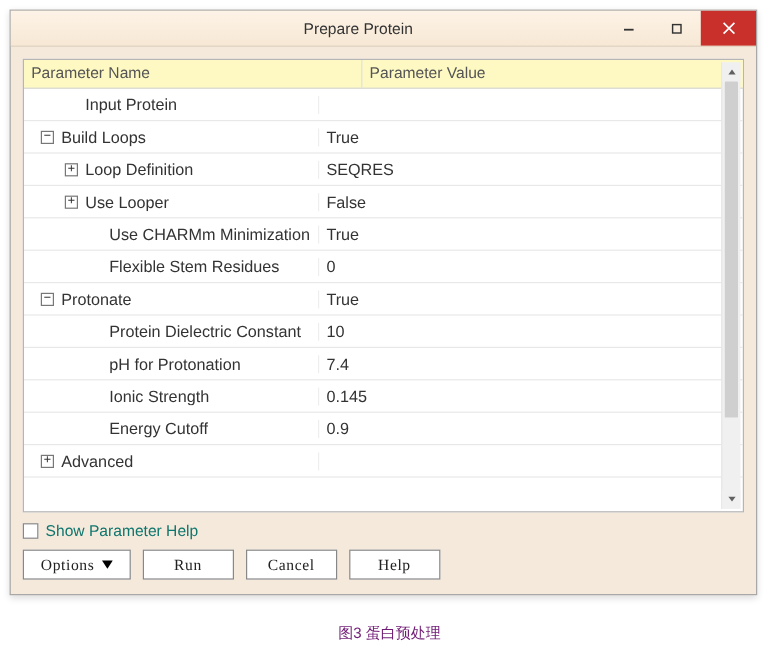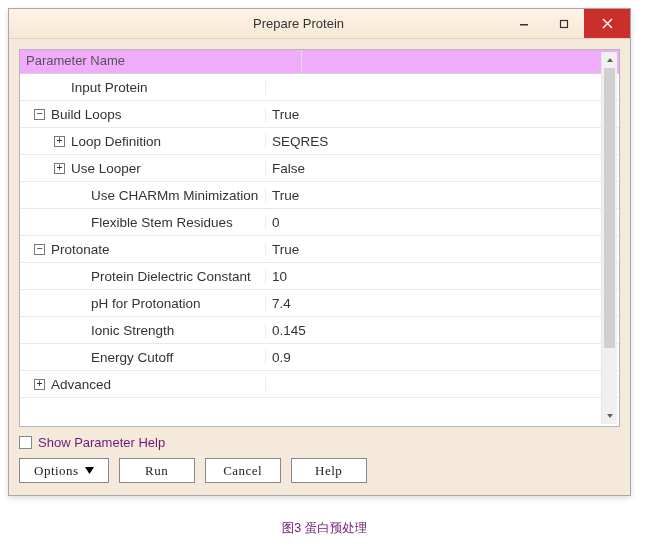--- a/index.html
+++ b/index.html
@@ -61,21 +61,21 @@
   .gridwrap {
     position: relative;
     border: 1px solid #b5b5b5;
     background: #fff;
     height: 378px;
     display: flex;
     flex-direction: column;
   }
   .gridheader {
     display: flex;
-    background: #f0abfc;
+    background: #fef9c3;
     border-bottom: 1px solid #d6d6d6;
     height: 24px;
   }
   .gridheader .hcell {
     padding: 3px 6px;
     color: #555;
     font-size: 13px;
   }
   .col1 { width: 282px; border-right: 1px solid #e0e0e0; }
   .col2 { flex: 1; }
@@ -131,21 +131,21 @@
   .sb-thumb {
     position:absolute; left:2px; right:2px; top:0; height:280px;
     background:#cfcfcf; border-radius:1px;
   }
   .sb-bottom { position:absolute; bottom:0; left:0; right:0; }
 
   .helprow {
     margin-top: 8px;
     display:flex; align-items:center;
     font-size: 13px;
-    color:#701a75;
+    color:#0f766e;
   }
   .checkbox {
     width:13px; height:13px;
     border:1px solid #888;
     background:#fff;
     margin-right:6px;
   }
   .btnrow {
     margin-top: 8px;
     display:flex;
@@ -197,20 +197,21 @@
               <path d="M1 1 L10 10 M10 1 L1 10" stroke="#fff" stroke-width="1.4"></path>
             </svg>
         </div>
       </div>
     </div>
 
     <div class="client">
       <div class="gridwrap">
         <div class="gridheader">
           <div class="hcell col1">Parameter Name</div>
+          <div class="hcell col2">Parameter Value</div>
         </div>
         <div class="gridbody" id="gridbody">
             <div class="row">
               <div class="cell name">
                 <span class="spacer" style="width: 45px;"></span>
                 <span>Input Protein</span>
               </div>
             </div>
             <div class="row">
               <div class="cell name">

